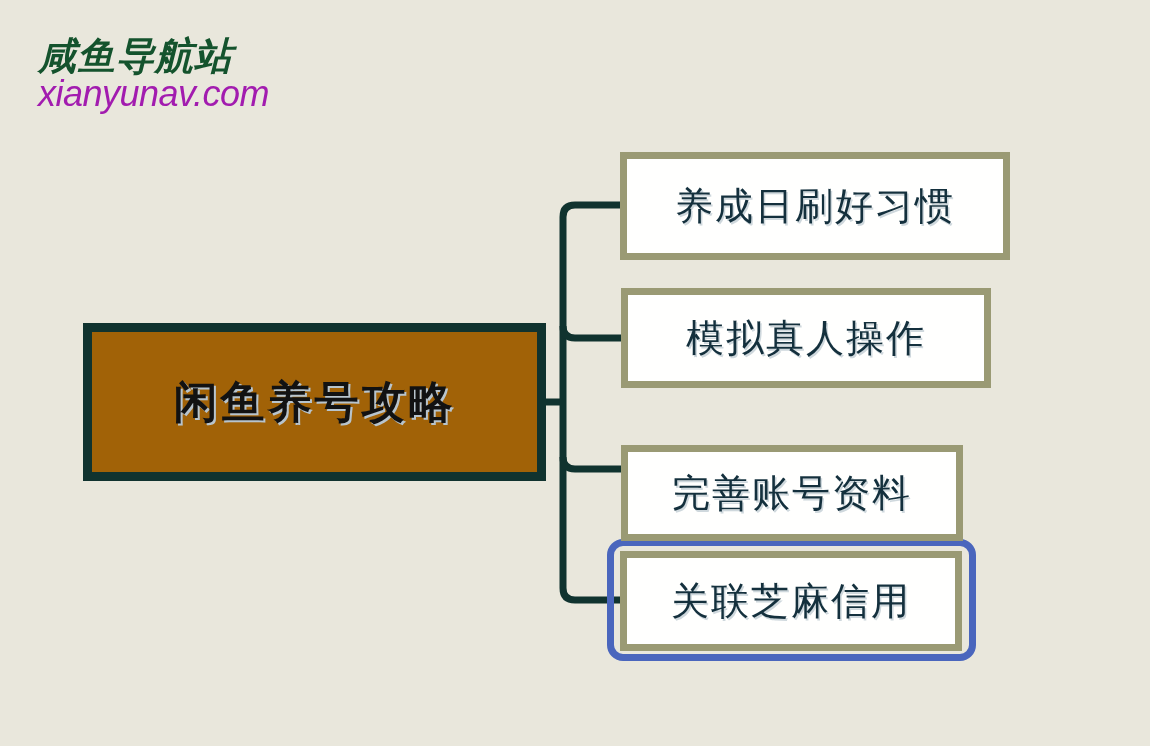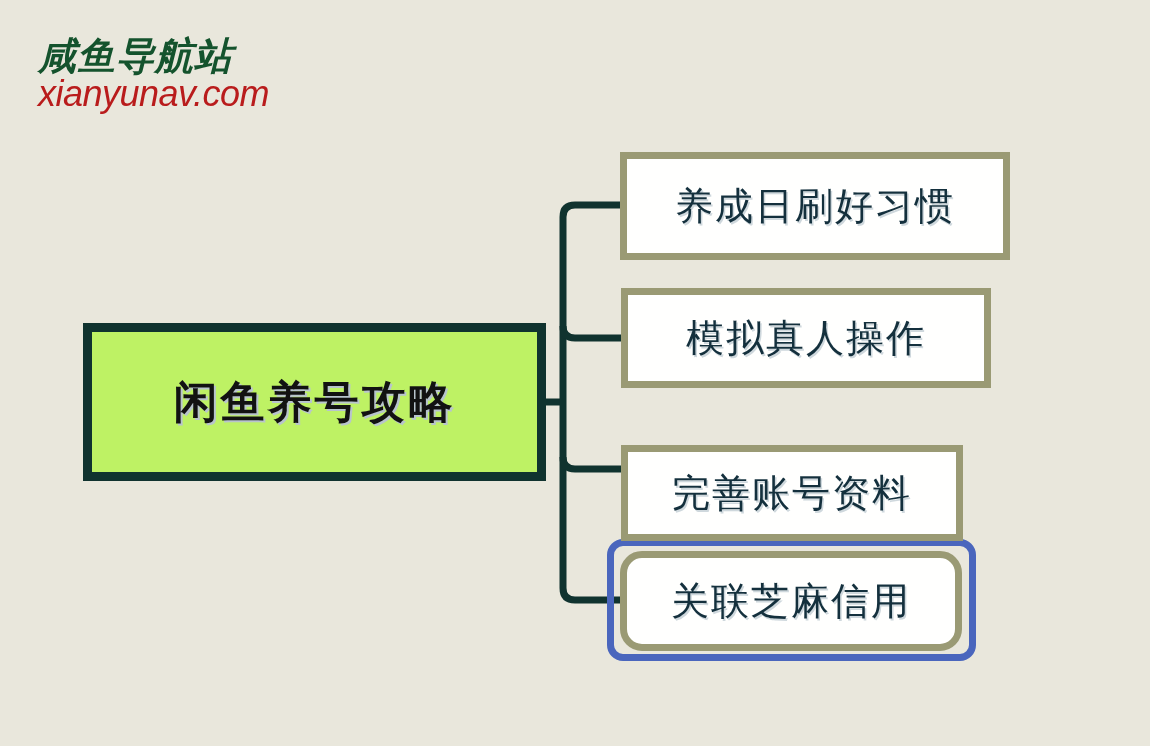--- a/index.html
+++ b/index.html
@@ -38,21 +38,21 @@
     color: #14532d;
     line-height: 1.08;
     letter-spacing: 1px;
     white-space: nowrap;
   }
   #watermark .wm-en {
     font-family: "Liberation Sans", sans-serif;
     font-size: 36px;
     font-weight: 400;
     font-style: italic;
-    color: #b91c1c;
+    color: #a21caf;
     line-height: 1.05;
     letter-spacing: -0.5px;
     white-space: nowrap;
     margin-top: -2px;
   }
 
   
   #connectors {
     position: absolute;
     left: 0; top: 0;
@@ -75,21 +75,21 @@
     white-space: nowrap;
   }
 
   
   #node-root {
     left: 83px;
     top: 323px;
     width: 463px;
     height: 158px;
     border: 9px solid #10332f;
-    background: #bef264;
+    background: #a16207;
   }
   #node-root .label {
     font-size: 44px;
     font-weight: 700;
     color: #121212;
     letter-spacing: 3px;
     text-shadow: 2px 2px 0 #b8c4cc;
   }
 
   
@@ -101,21 +101,21 @@
     font-size: 38px;
     font-weight: 400;
     color: #14303d;
     letter-spacing: 2px;
     text-shadow: 1.5px 1.5px 0 #cfd8dd;
   }
 
   #node-c0 { left: 620px; top: 152px; width: 390px; height: 108px; }
   #node-c1 { left: 621px; top: 288px; width: 370px; height: 100px; }
   #node-c2 { left: 621px; top: 445px; width: 342px; height: 96px; }
-  #node-c3 { left: 620px; top: 551px; width: 342px; height: 100px; border-radius: 22px; }
+  #node-c3 { left: 620px; top: 551px; width: 342px; height: 100px; }
 
   
   #selection-ring {
     position: absolute;
     left: 607px;
     top: 539px;
     width: 369px;
     height: 122px;
     box-sizing: border-box;
     border: 7px solid #4a66bd;

